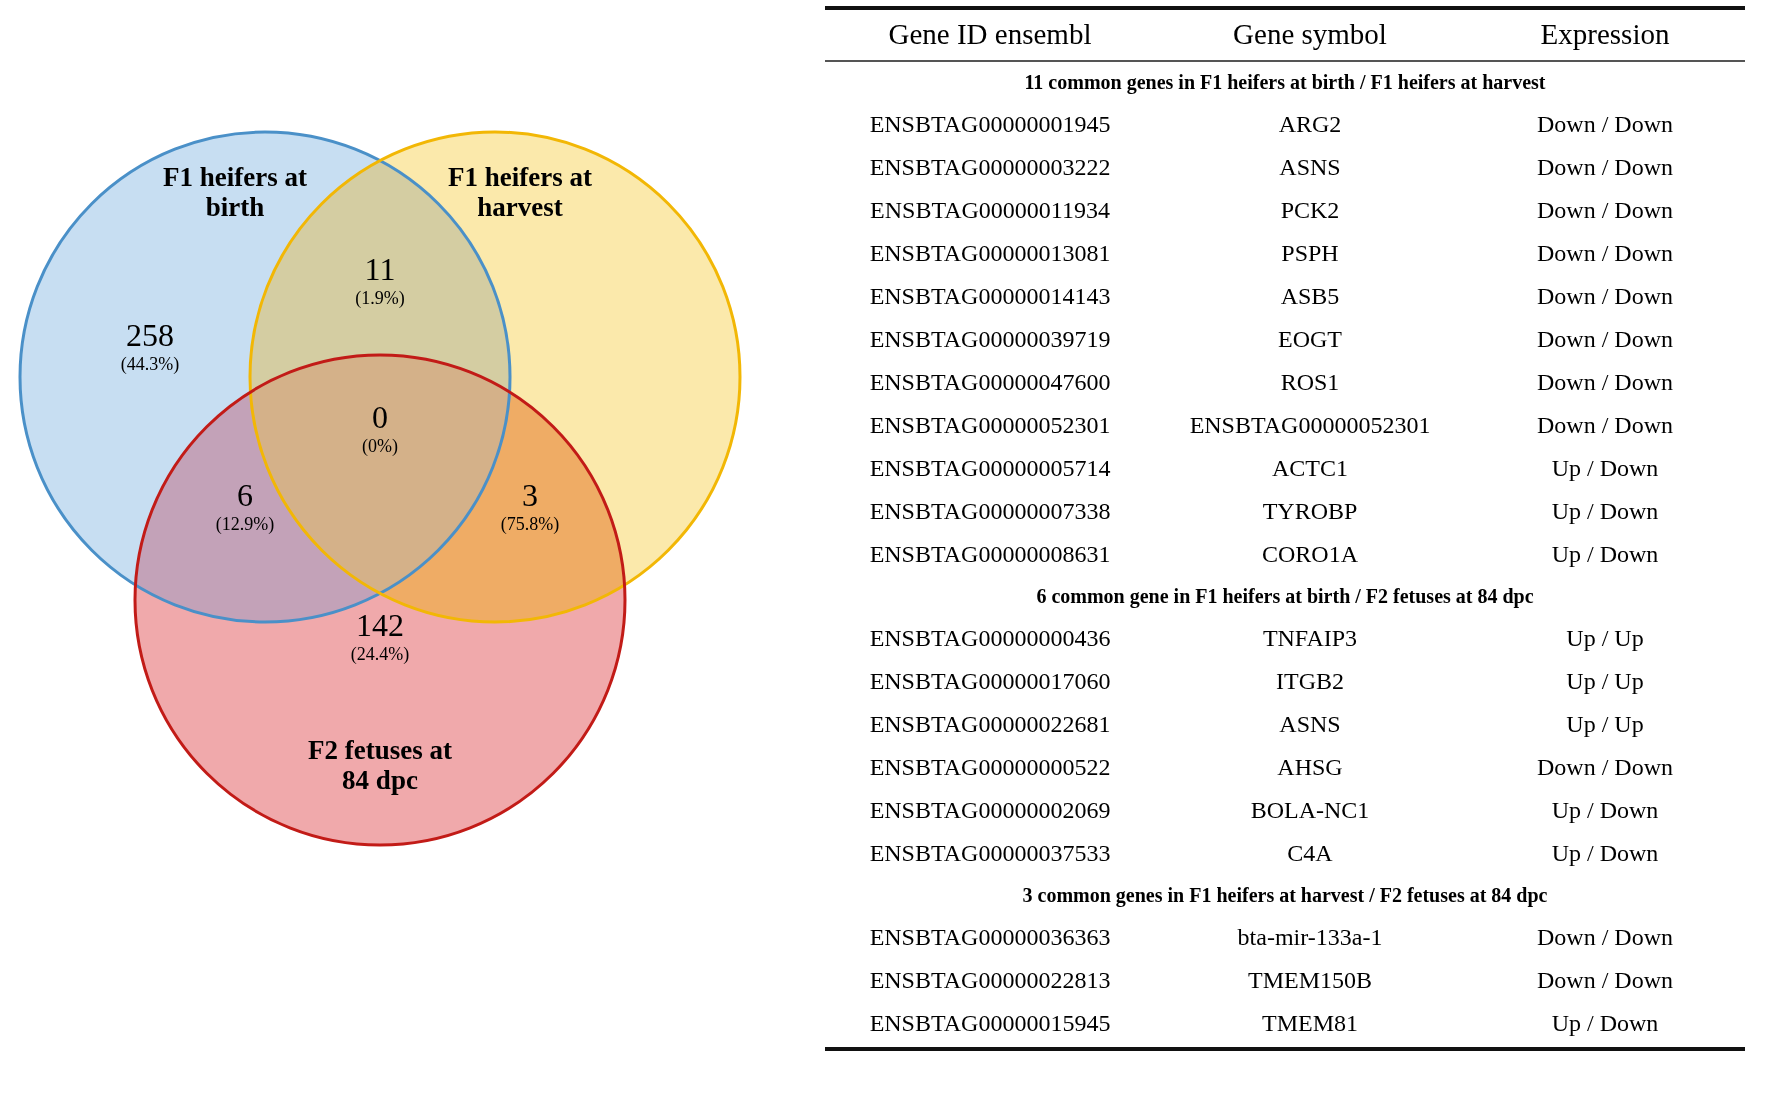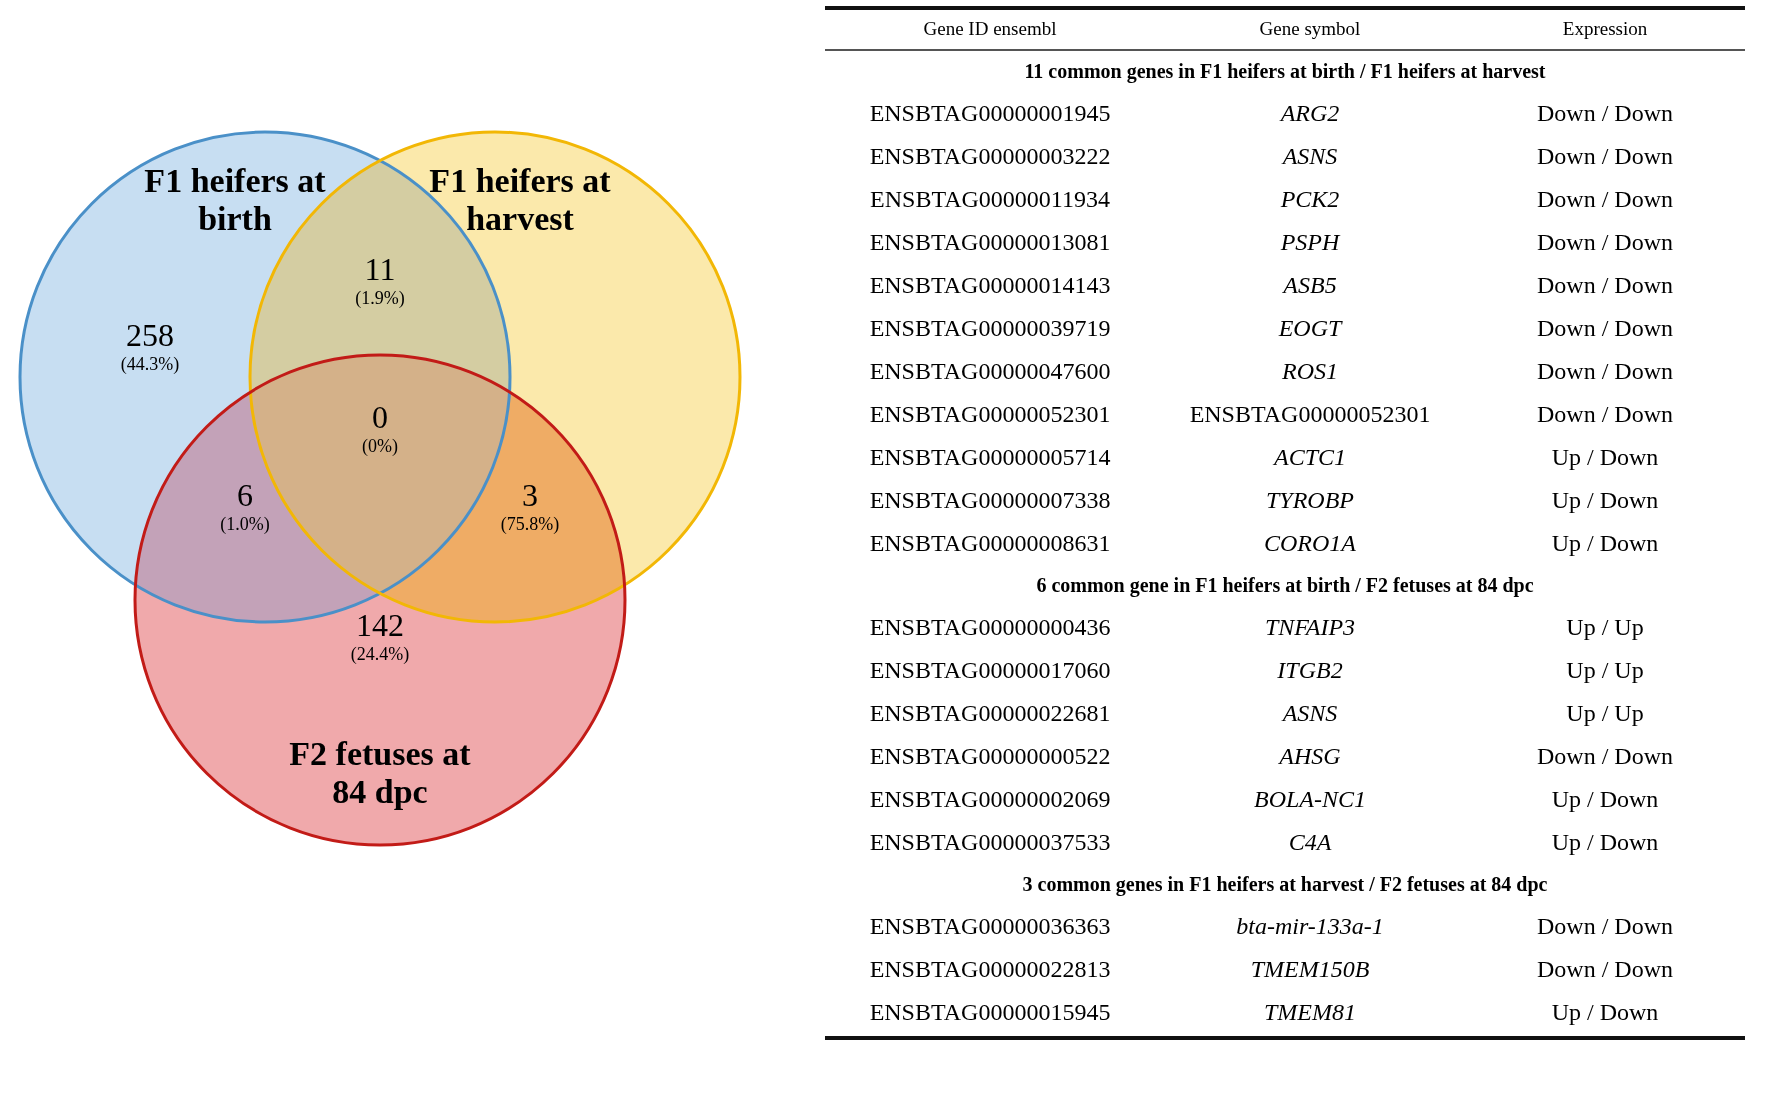--- a/index.html
+++ b/index.html
@@ -39,21 +39,21 @@
 
   .venn-text {
     position: absolute;
     text-align: center;
     line-height: 1.12;
     pointer-events: none;
     white-space: nowrap;
   }
   .venn-set-label {
     font-weight: bold;
-    font-size: 34px;
+    font-size: 27px;
   }
   .venn-count {
     font-weight: normal;
     font-size: 32px;
   }
   .venn-pct {
     font-weight: normal;
     font-size: 18px;
   }
 
@@ -83,34 +83,34 @@
   .bottom-rule {
     height: 0;
     border-top: 3px solid #111;
     border-bottom: 1px solid #111;
     width: 920px;
     margin-top: 2px;
   }
 
   thead th {
     font-weight: normal;
-    font-size: 19px;
+    font-size: 29px;
     padding: 8px 0 9px 0;
     text-align: center;
     border-bottom: 2px solid #555;
   }
 
   tbody td {
     font-size: 24px;
     padding: 8px 0 8px 0;
     text-align: center;
     vertical-align: middle;
   }
   tbody td.cell-id  { text-align: center; }
-  tbody td.cell-sym { font-style: italic; text-align: center; }
+  tbody td.cell-sym { text-align: center; }
   tbody td.cell-exp { text-align: center; }
 
   tr.section-row td {
     font-weight: bold;
     font-size: 20px;
     text-align: center;
     padding: 9px 0 9px 0;
   }
 </style>
 </head>
@@ -186,21 +186,21 @@
       <div class="venn-pct">(24.4%)</div>
     </div>
 
     <div class="venn-text" style="left:280px; top:252px; width:200px;">
       <div class="venn-count">11</div>
       <div class="venn-pct">(1.9%)</div>
     </div>
 
     <div class="venn-text" style="left:155px; top:478px; width:180px;">
       <div class="venn-count">6</div>
-      <div class="venn-pct">(1.0%)</div>
+      <div class="venn-pct">(12.9%)</div>
     </div>
 
     <div class="venn-text" style="left:440px; top:478px; width:180px;">
       <div class="venn-count">3</div>
       <div class="venn-pct">(75.8%)</div>
     </div>
 
     <div class="venn-text" style="left:290px; top:400px; width:180px;">
       <div class="venn-count">0</div>
       <div class="venn-pct">(0%)</div>

